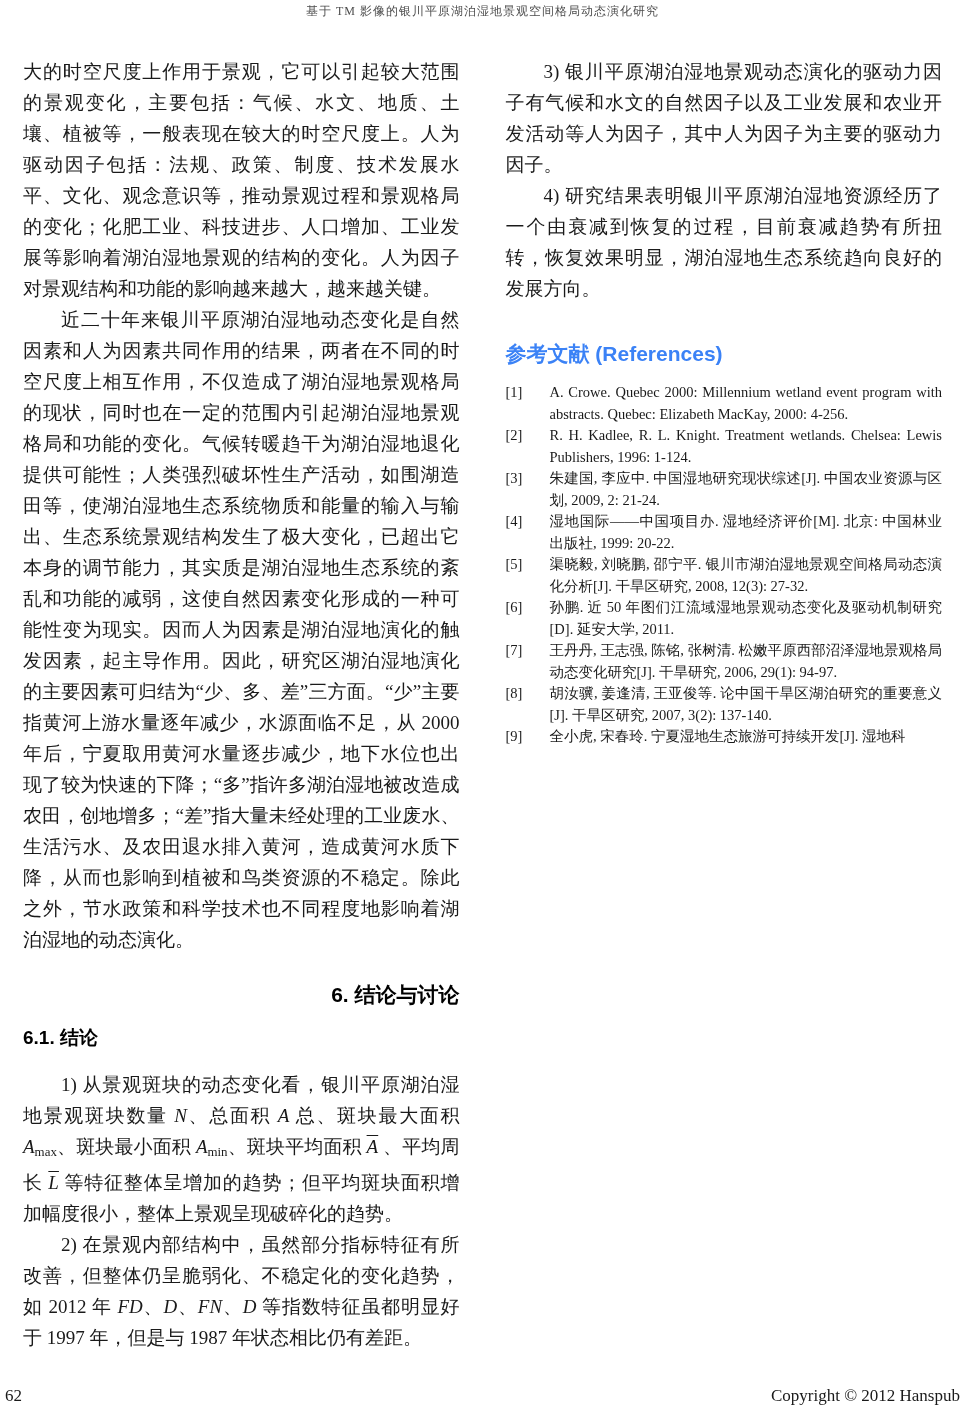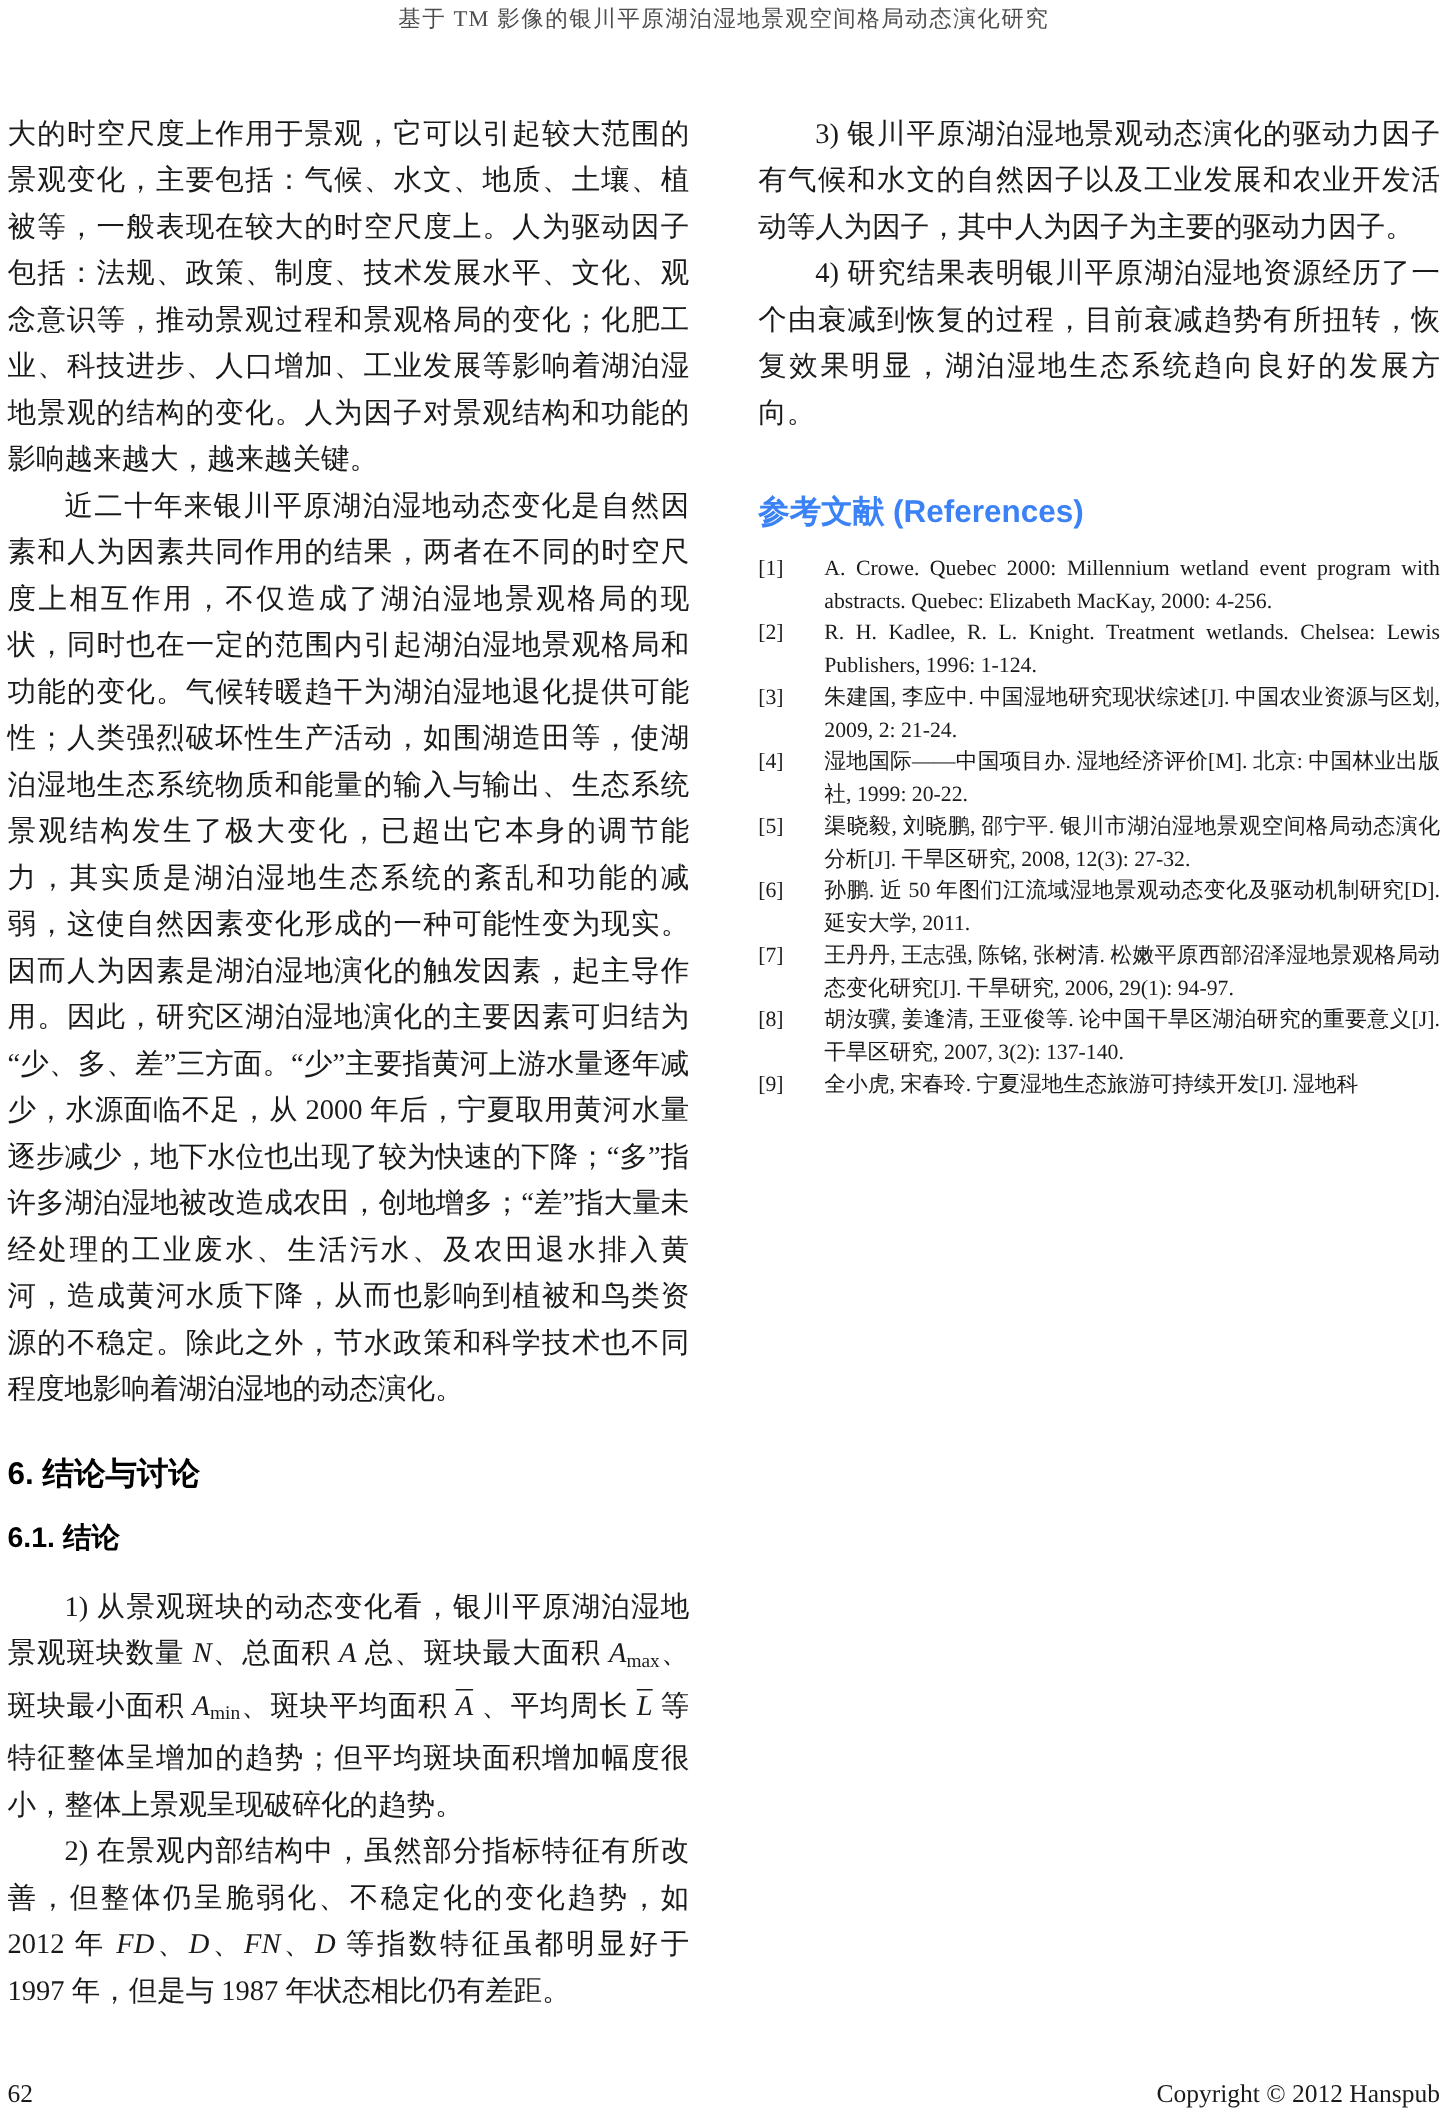--- a/index.html
+++ b/index.html
@@ -7,48 +7,49 @@
     position:relative;
     width:965px;height:1414px;
     background:#fff;
     overflow:hidden;
     font-family:"Liberation Serif","DejaVu Serif",serif;
     color:#1a1a1a;
   }
   .running-head{
     padding-top:3px;
     text-align:center;
-    font-size:15px;
+    font-size:12px;
     color:#4d4d4d;
     letter-spacing:1px;
   }
   .columns{
     display:flex;
     gap:46px;
-    padding:0 5px;
-    margin-top:52px;
+    padding:0 23px;
+    margin-top:36px;
   }
   .col{
     flex:1 1 0;
     min-width:0;
   }
   .col p{
     margin:0;
     font-size:19px;
     line-height:31px;
     text-align:justify;
     text-justify:inter-ideograph;
   }
   .col p.indent{text-indent:2em;}
   h2.h-main{
     font-family:"Liberation Sans","DejaVu Sans",sans-serif;
     font-size:21px;
     font-weight:bold;
     margin:26px 0 12px 0;
     color:#000;
+    text-align:right;
   }
   h3.h-sub{
     font-family:"Liberation Sans","DejaVu Sans",sans-serif;
     font-size:19px;
     font-weight:bold;
     margin:16px 0 18px 0;
     color:#000;
   }
   h2.h-refs{
     font-family:"Liberation Sans","DejaVu Sans",sans-serif;

